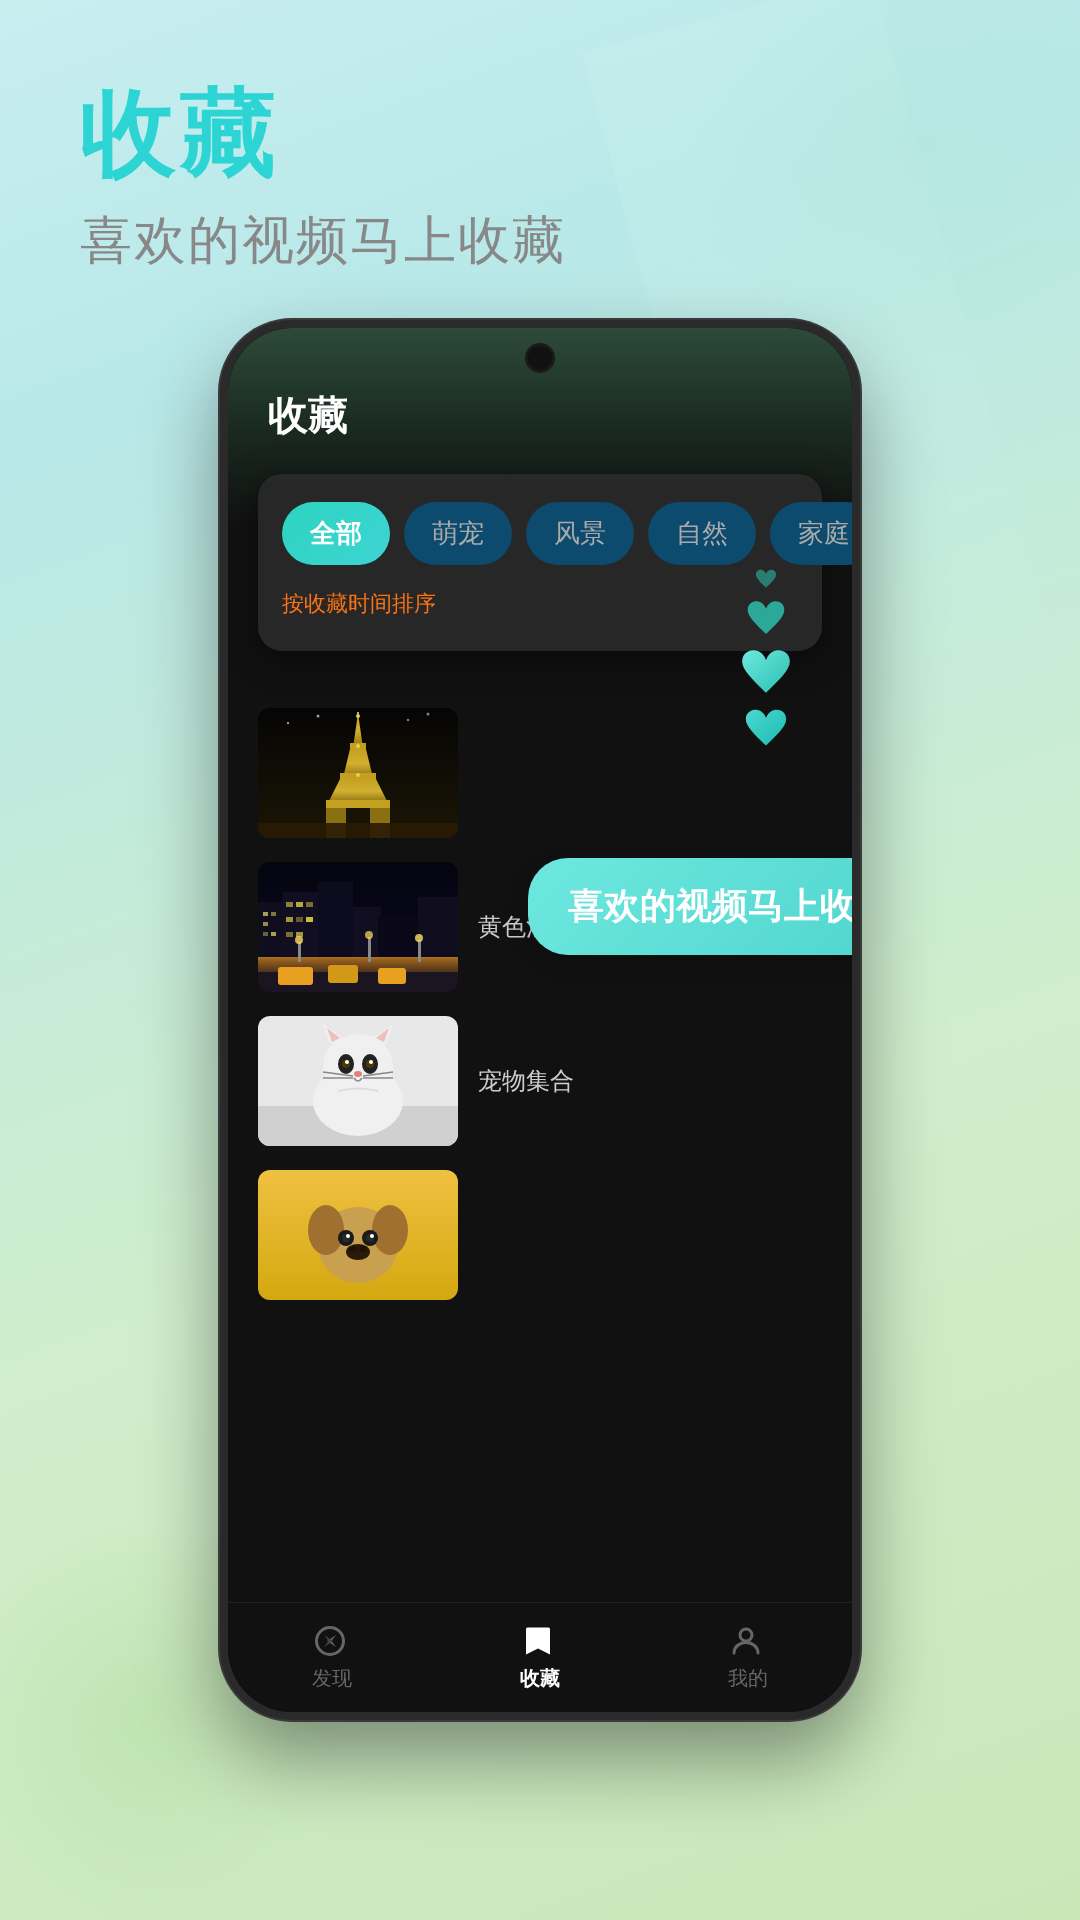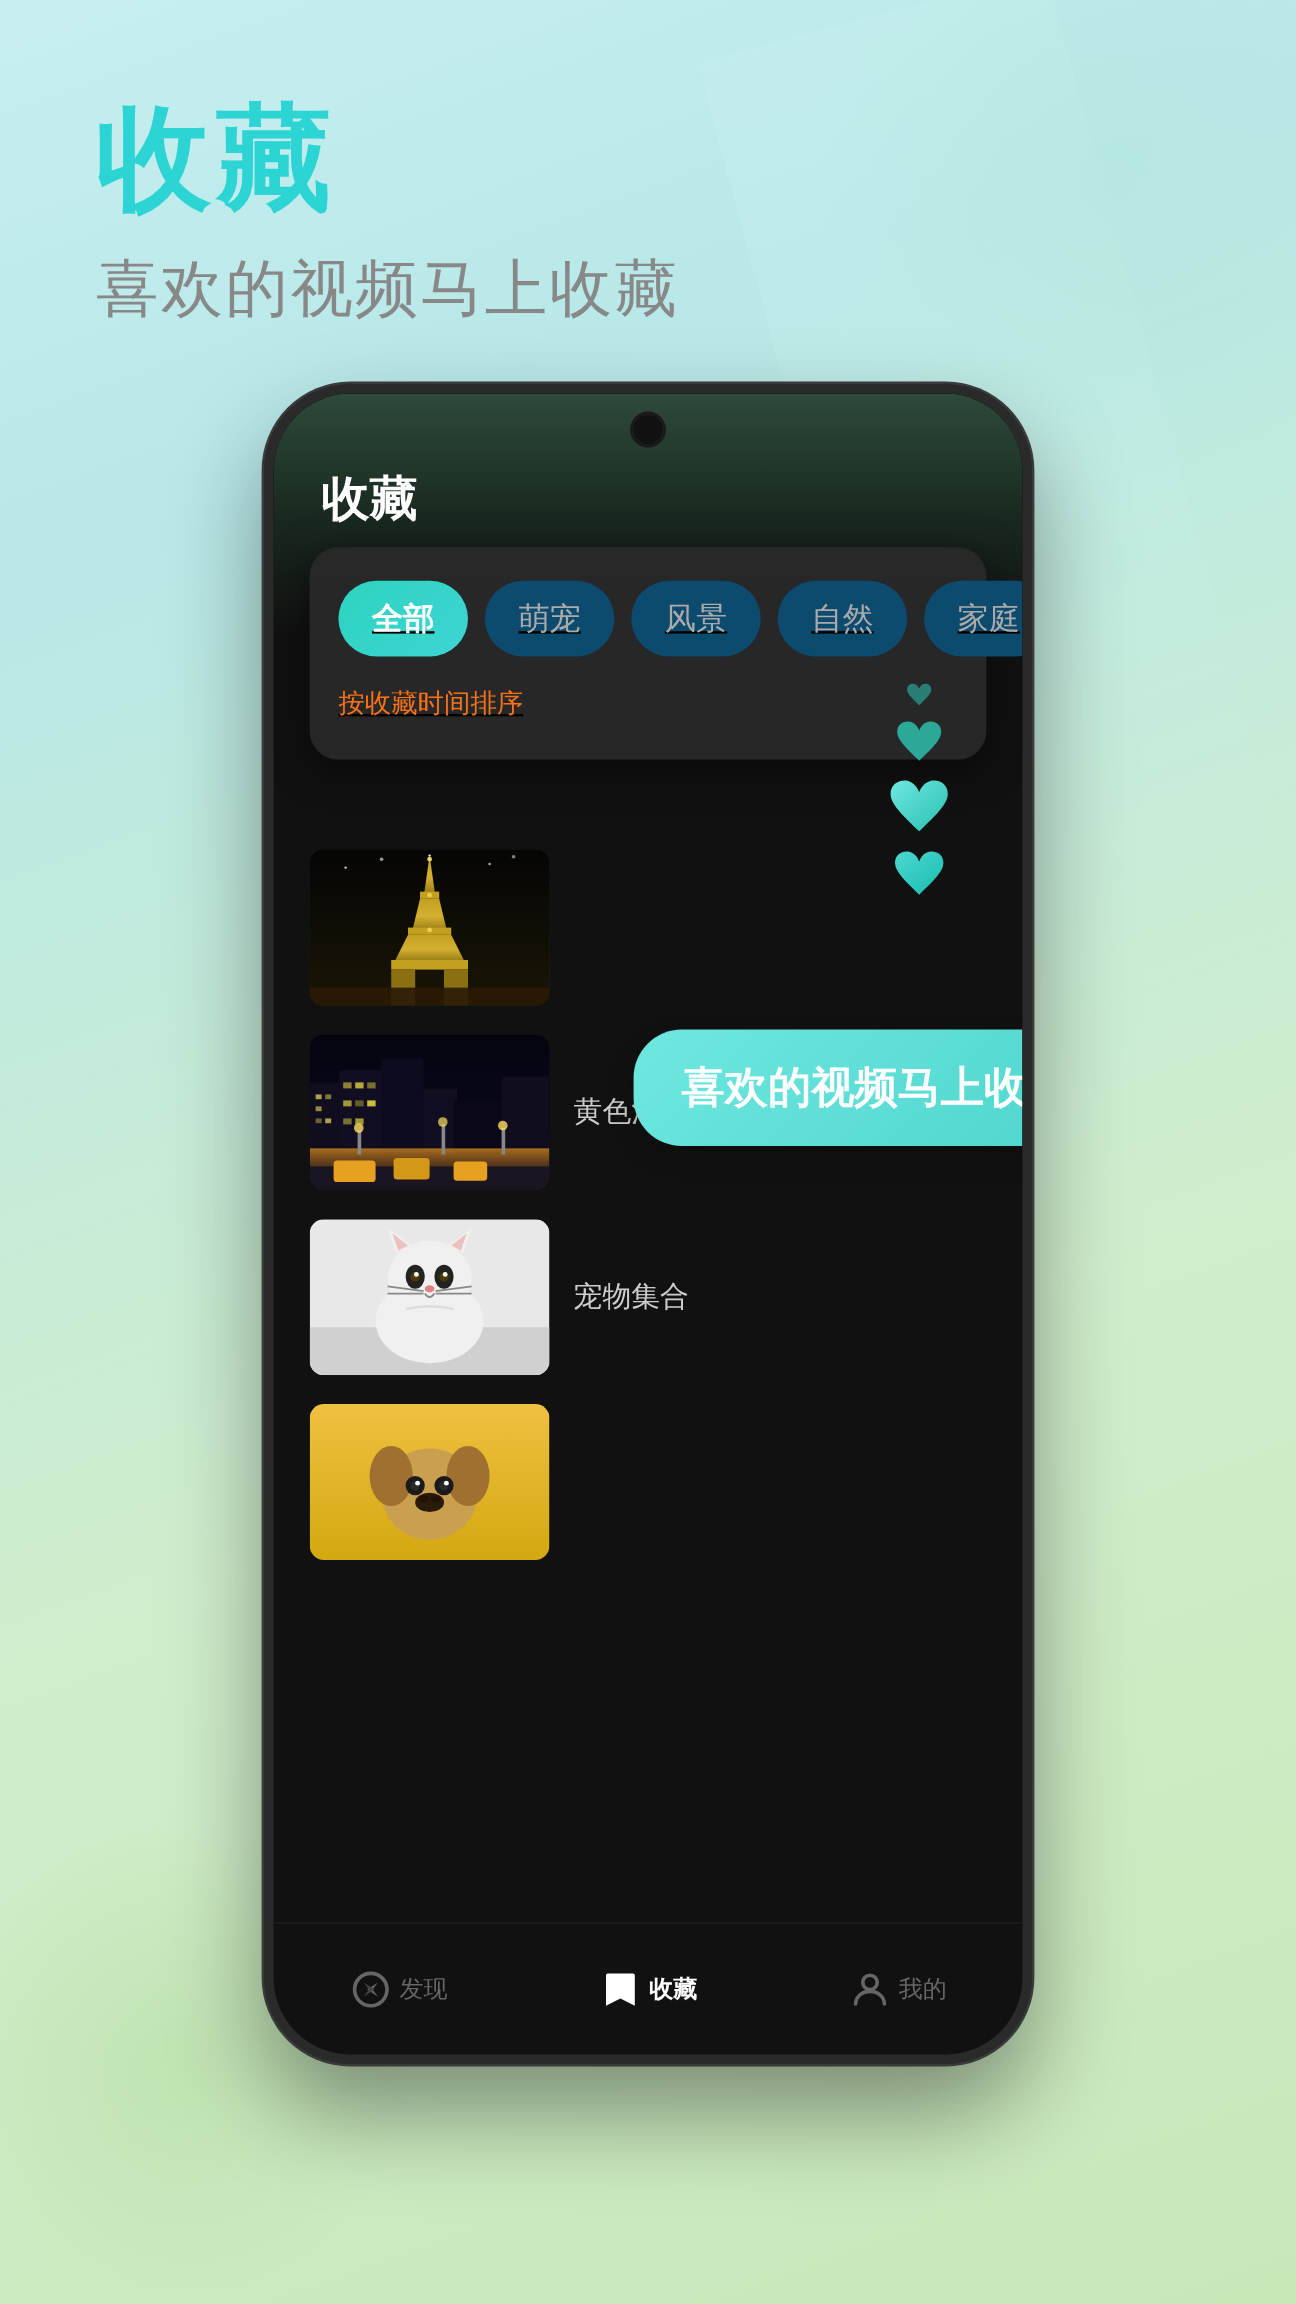--- a/index.html
+++ b/index.html
@@ -109,29 +109,28 @@
 
     .screen-title {
       font-size: 40px;
       font-weight: 600;
       color: #ffffff;
     }
 
     
     .category-panel {
       position: absolute;
-      top: 128px;
+      top: 146px;
       left: 30px;
       right: 30px;
       background: rgba(40, 40, 40, 0.97);
       border-radius: 24px;
       padding: 28px 24px 24px 24px;
       z-index: 15;
       box-shadow: 0 8px 32px rgba(0,0,0,0.5);
-      text-decoration: underline;
     }
 
     .category-tabs {
       display: flex;
       gap: 14px;
       margin-bottom: 24px;
     }
 
     .tab-item {
       padding: 14px 28px;
@@ -232,22 +231,21 @@
       background: #111;
       display: flex;
       align-items: center;
       justify-content: space-around;
       border-top: 1px solid #222;
       z-index: 20;
     }
 
     .nav-item {
       display: flex;
-      flex-direction: row;
-      align-items: center;
+      flex-direction: column;
       gap: 6px;
       cursor: pointer;
     }
 
     .nav-icon {
       width: 36px;
       height: 36px;
     }
 
     .nav-label {

